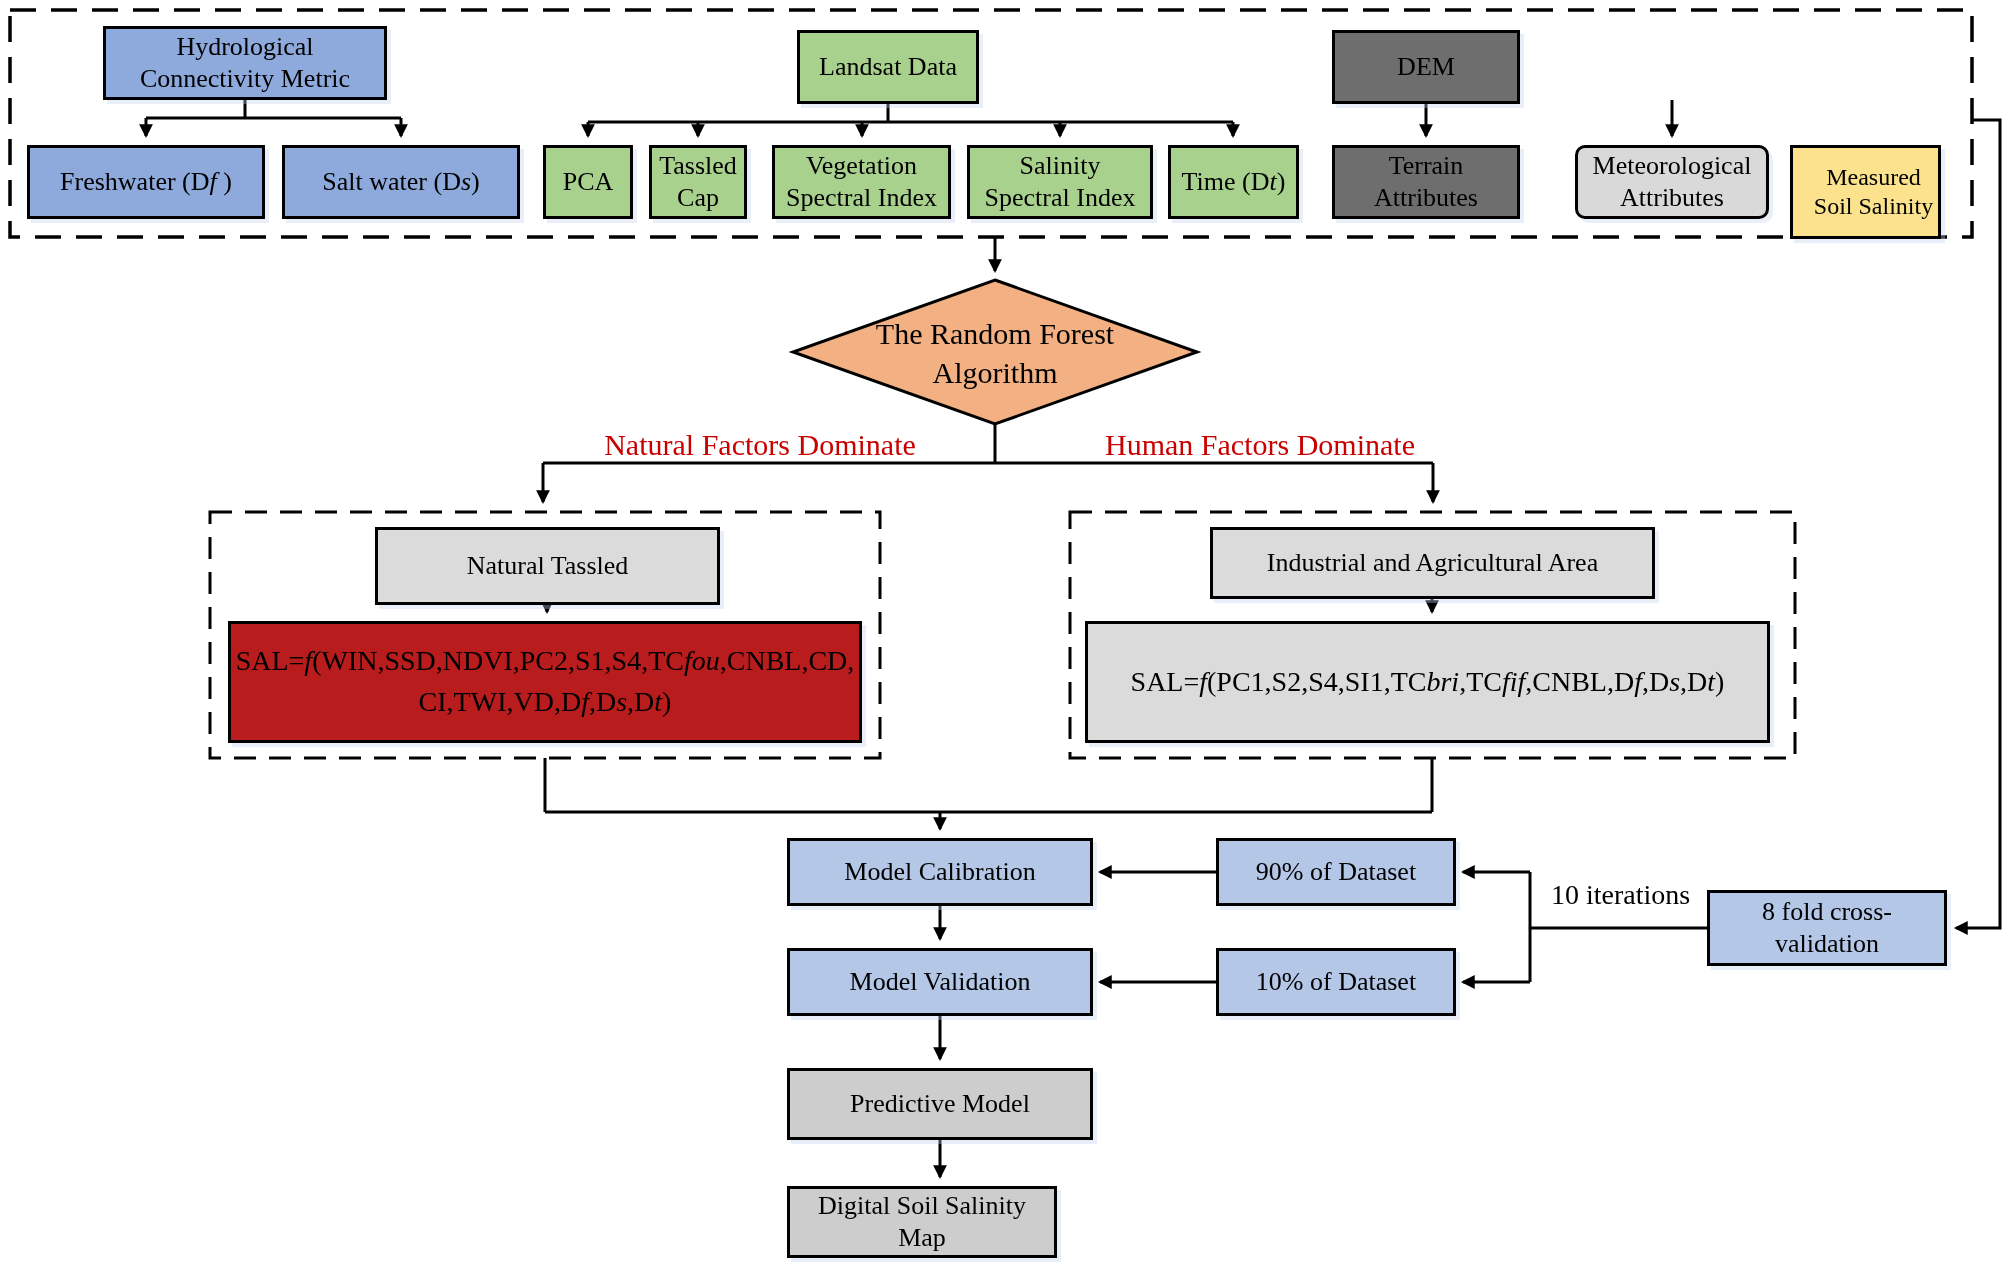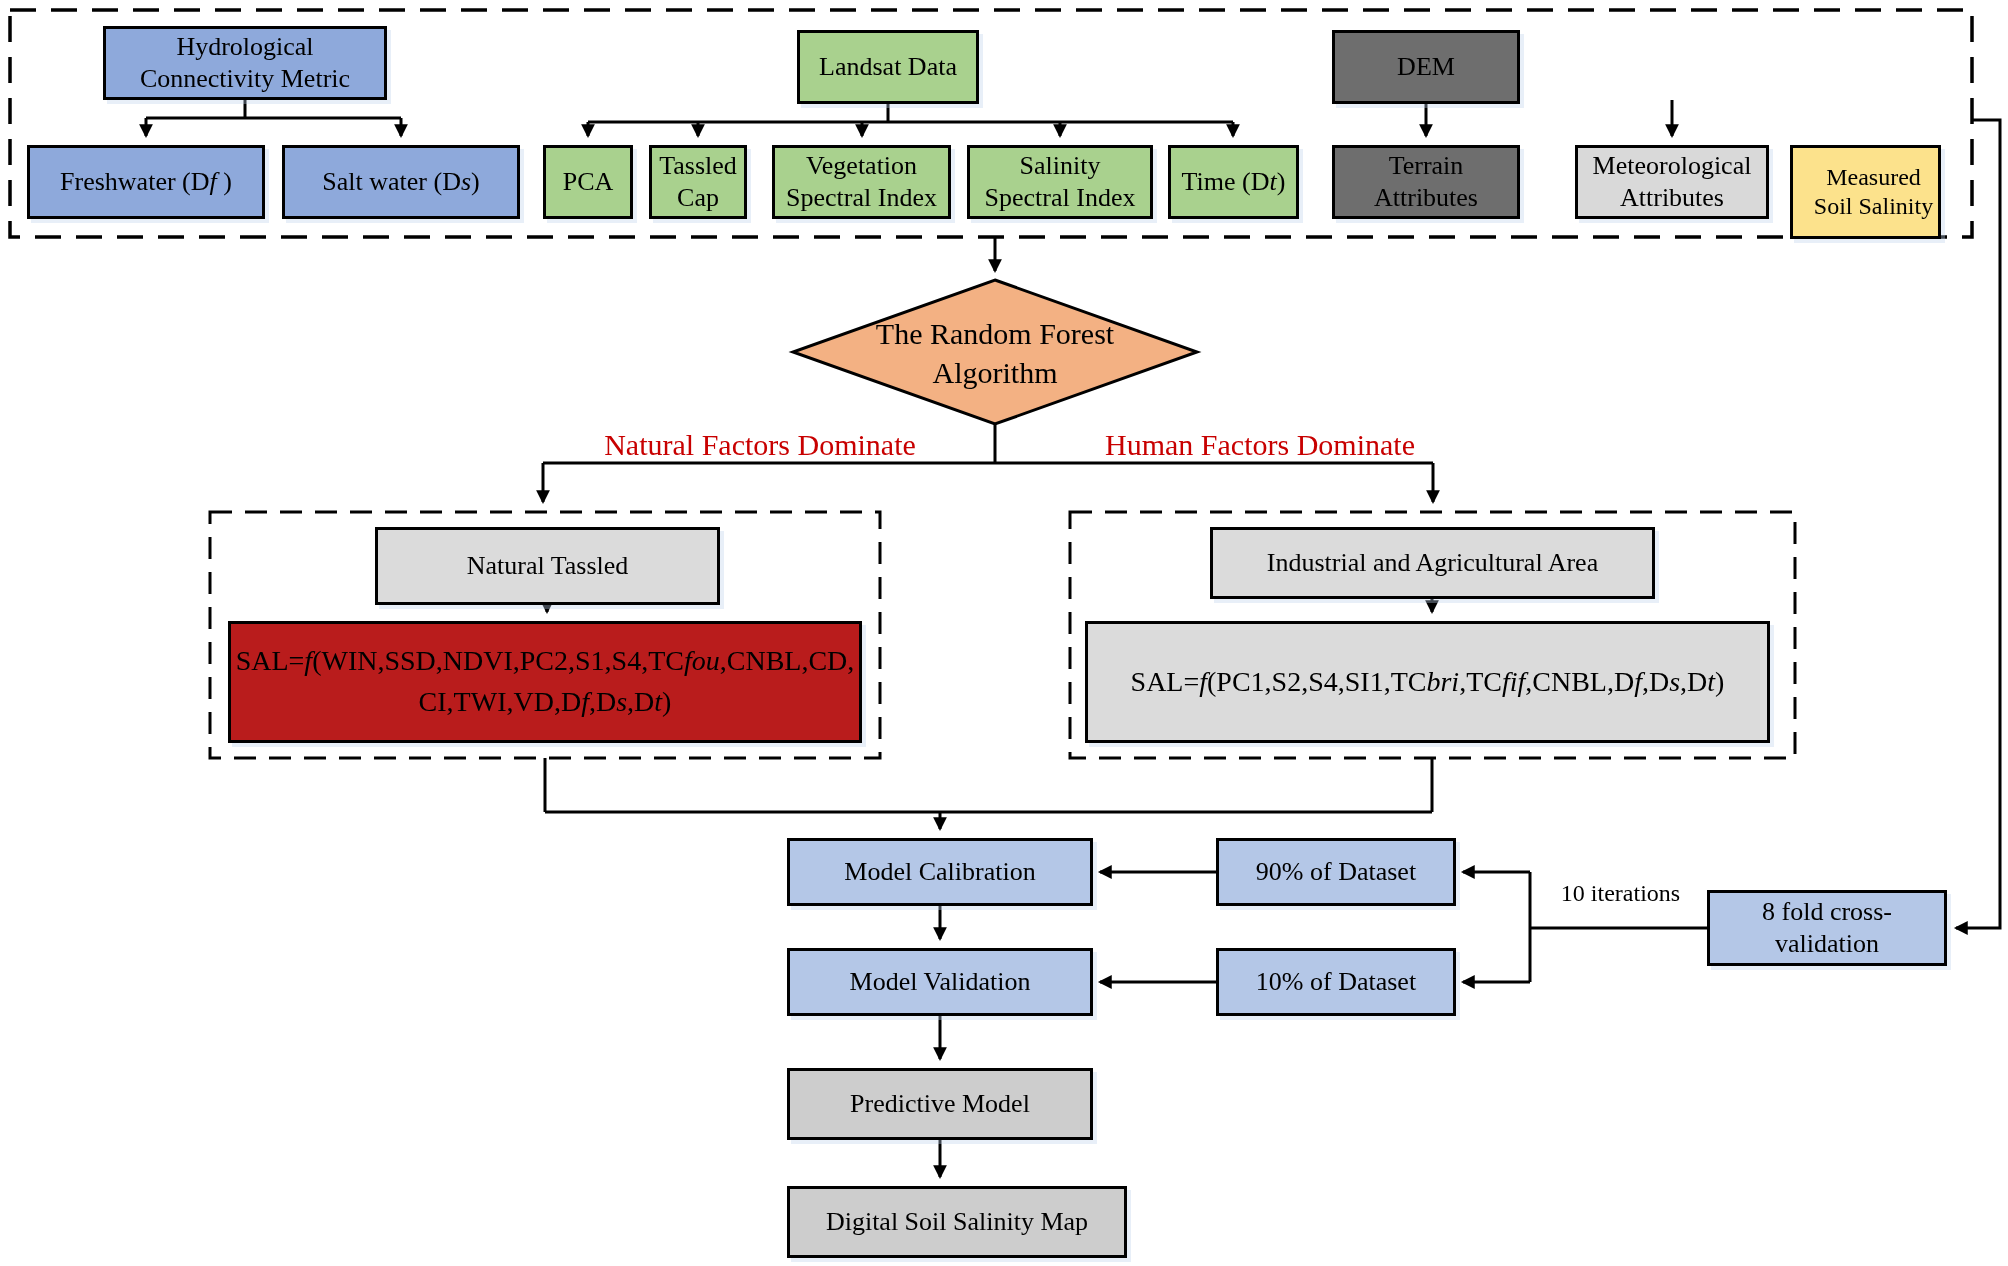--- a/index.html
+++ b/index.html
@@ -117,21 +117,21 @@
   <div class="box" style="left: 772px; top: 145px; width: 179px; height: 74px; background: rgb(169, 209, 142);">Vegetation Spectral Index</div>
 
   <div class="box" style="left: 967px; top: 145px; width: 186px; height: 74px; background: rgb(169, 209, 142);">Salinity Spectral Index</div>
 
   <div class="box" style="left: 1168px; top: 145px; width: 131px; height: 74px; background: rgb(169, 209, 142);">
       <span><span>Time (D</span><i>t</i><span>)</span></span>
     </div>
 
   <div class="box" style="left: 1332px; top: 145px; width: 188px; height: 74px; background: rgb(110, 110, 110);">Terrain Attributes</div>
 
-  <div class="box" style="left: 1575px; top: 145px; width: 194px; height: 74px; background: rgb(217, 217, 217);">Meteorological Attributes</div>
+  <div class="box" style="left: 1575px; top: 145px; width: 194px; height: 74px; background: rgb(217, 217, 217); border-radius: 10px;">Meteorological Attributes</div>
 
   <div class="box small" style="left: 1790px; top: 145px; width: 151px; height: 94px; background: rgb(252, 226, 140); padding-left: 20px;">Measured Soil Salinity</div>
 
   <div class="diamond-label" style="left:860px;top:314px;width:270px;">The Random Forest Algorithm</div>
 
   <div class="plain" style="left: 560px; top: 428px; width: 400px; color: rgb(200, 0, 0);">Natural Factors Dominate</div>
 
   <div class="plain" style="left: 1060px; top: 428px; width: 400px; color: rgb(200, 0, 0);">Human Factors Dominate</div>
 
   <div class="box" style="left: 375px; top: 527px; width: 345px; height: 78px; background: rgb(219, 219, 219);">Natural Tassled</div>
@@ -147,21 +147,21 @@
     </div>
 
   <div class="box" style="left: 787px; top: 838px; width: 306px; height: 68px; background: rgb(180, 199, 231);">Model Calibration</div>
 
   <div class="box" style="left: 1216px; top: 838px; width: 240px; height: 68px; background: rgb(180, 199, 231);">90% of Dataset</div>
 
   <div class="box" style="left: 787px; top: 948px; width: 306px; height: 68px; background: rgb(180, 199, 231);">Model Validation</div>
 
   <div class="box" style="left: 1216px; top: 948px; width: 240px; height: 68px; background: rgb(180, 199, 231);">10% of Dataset</div>
 
-  <div class="plain" style="left:1538px;top:880px;width:165px;font-size:24px;">10 iterations</div>
+  <div class="plain" style="left:1538px;top:880px;width:165px;font-size:28px;">10 iterations</div>
 
   <div class="box" style="left: 1707px; top: 890px; width: 240px; height: 76px; background: rgb(180, 199, 231);">8 fold cross-validation</div>
 
   <div class="box" style="left: 787px; top: 1068px; width: 306px; height: 72px; background: rgb(205, 205, 205);">Predictive Model</div>
 
-  <div class="box" style="left: 787px; top: 1186px; width: 340px; height: 72px; background: rgb(205, 205, 205);">Digital Soil Salinity Map</div>
+  <div class="box" style="left: 787px; top: 1186px; width: 270px; height: 72px; background: rgb(205, 205, 205);">Digital Soil Salinity Map</div>
 
 </div>
 
 </body></html>

